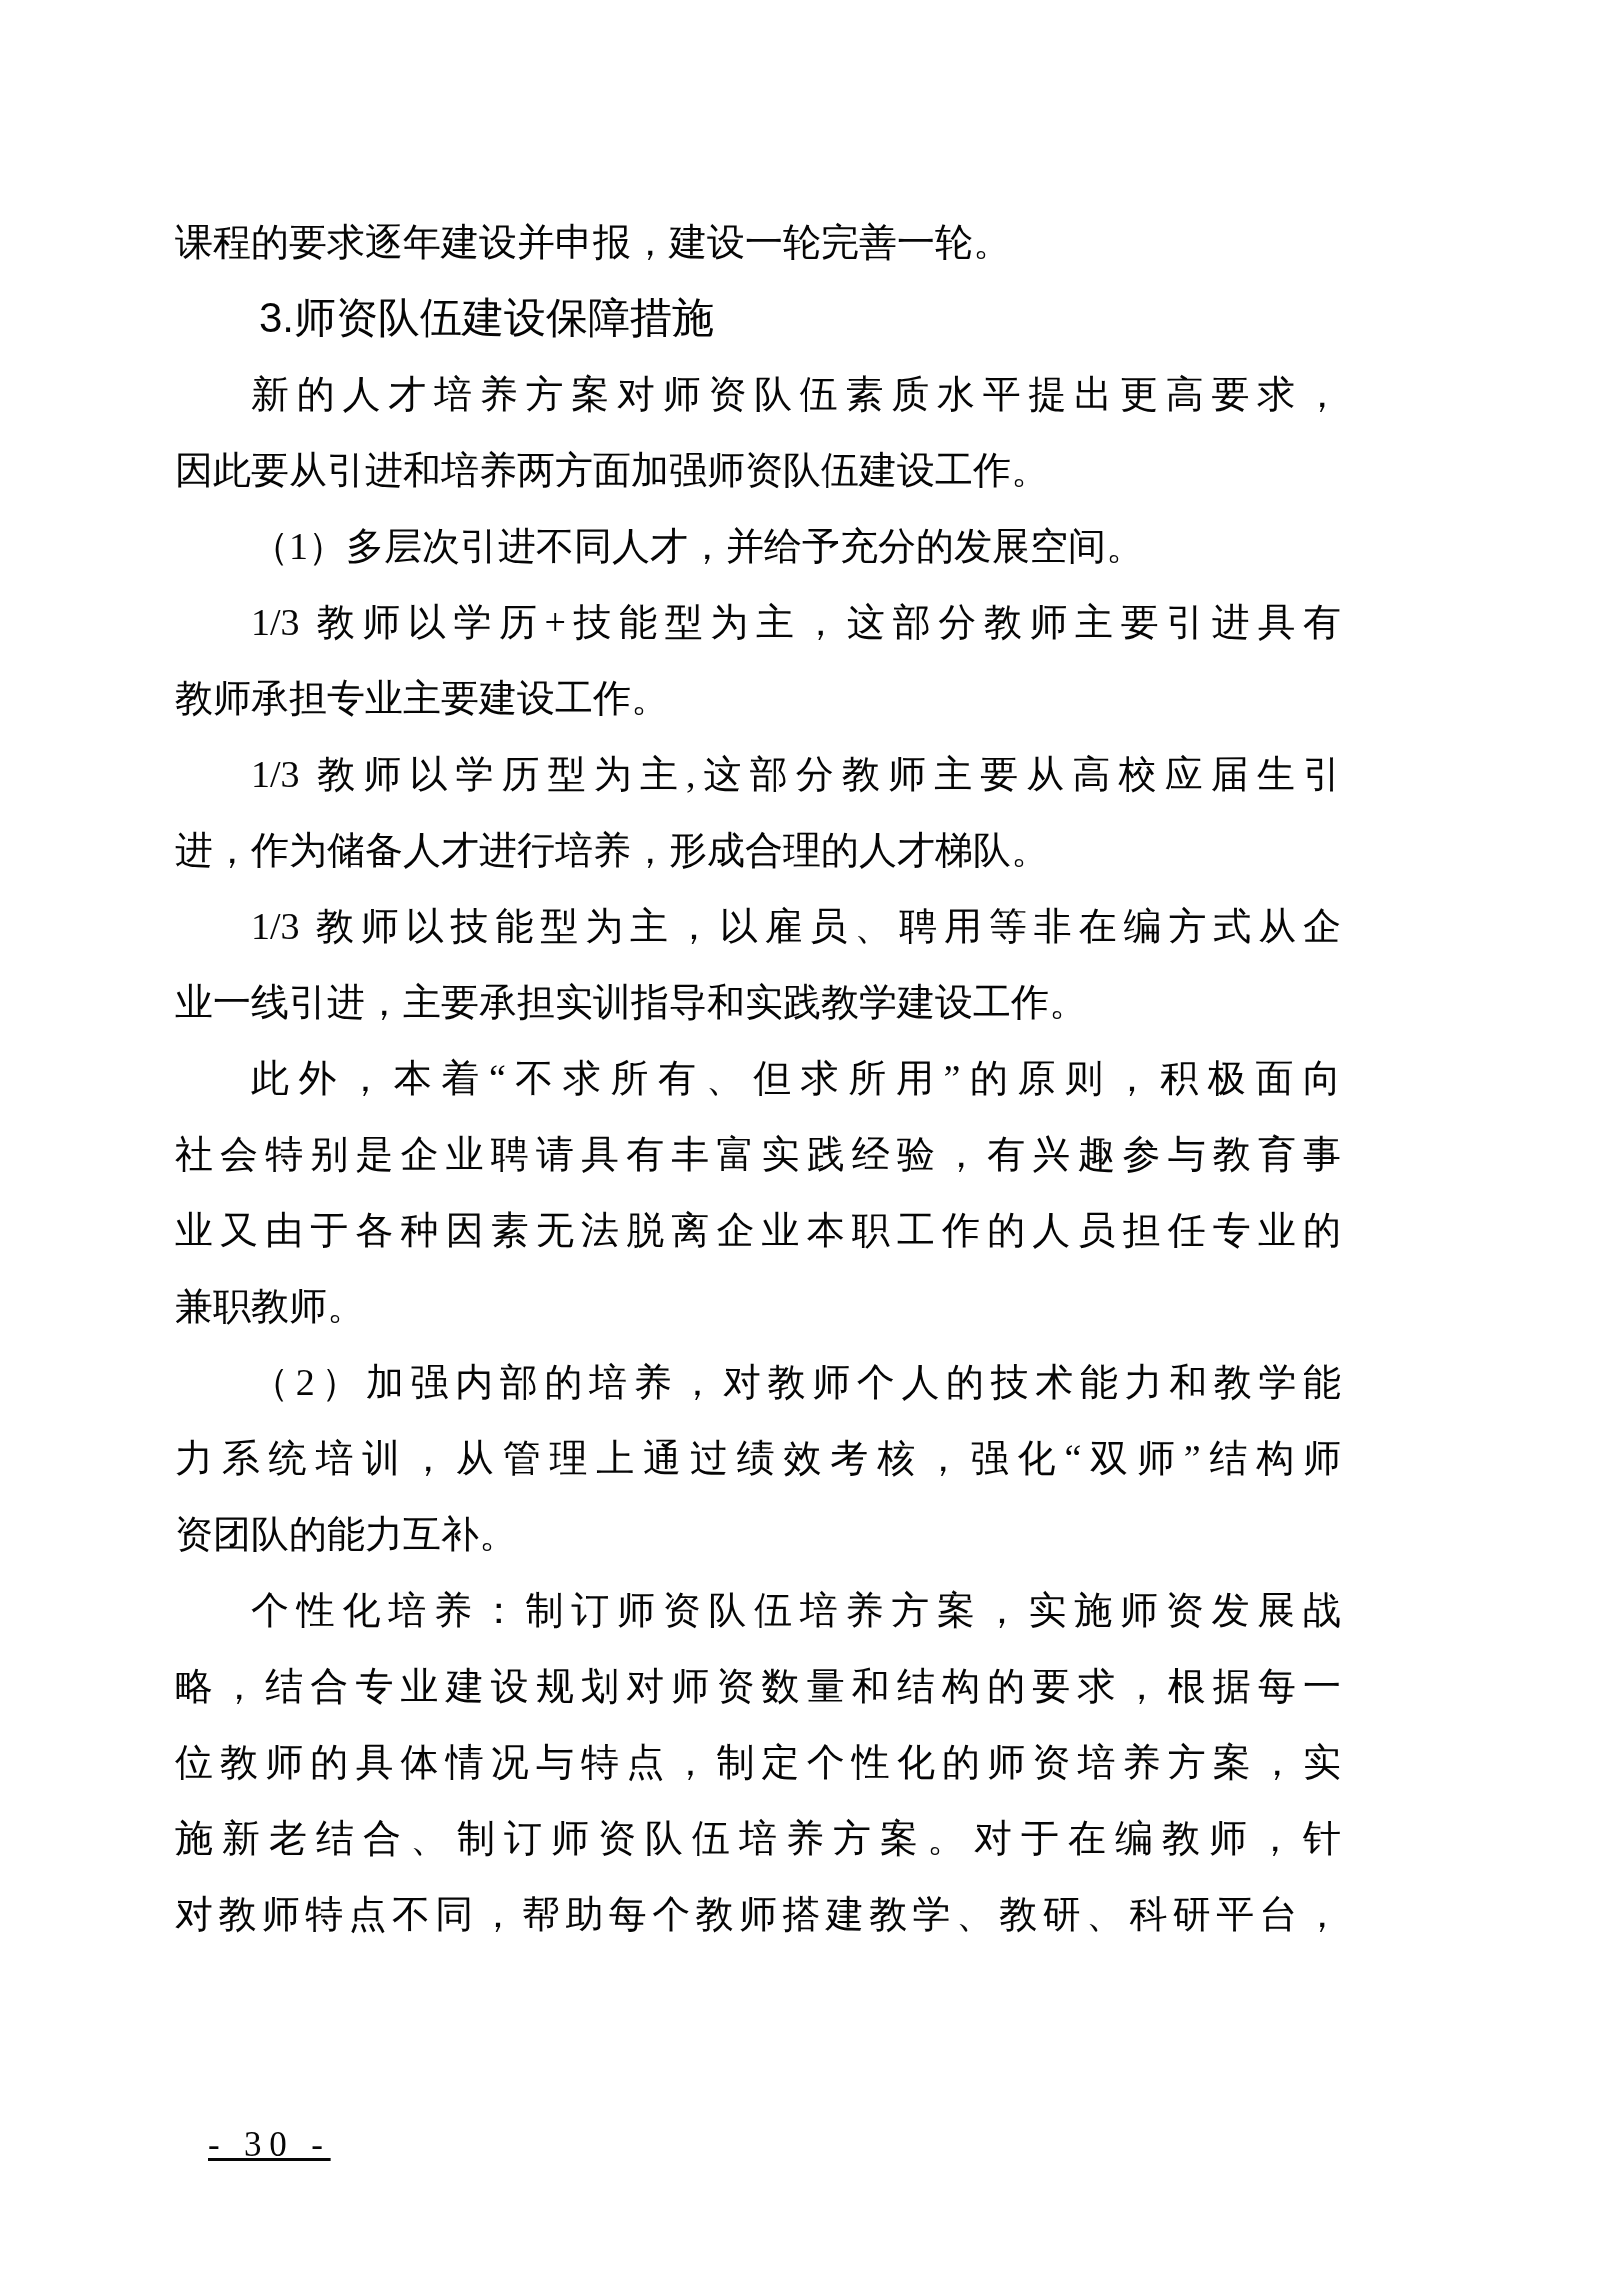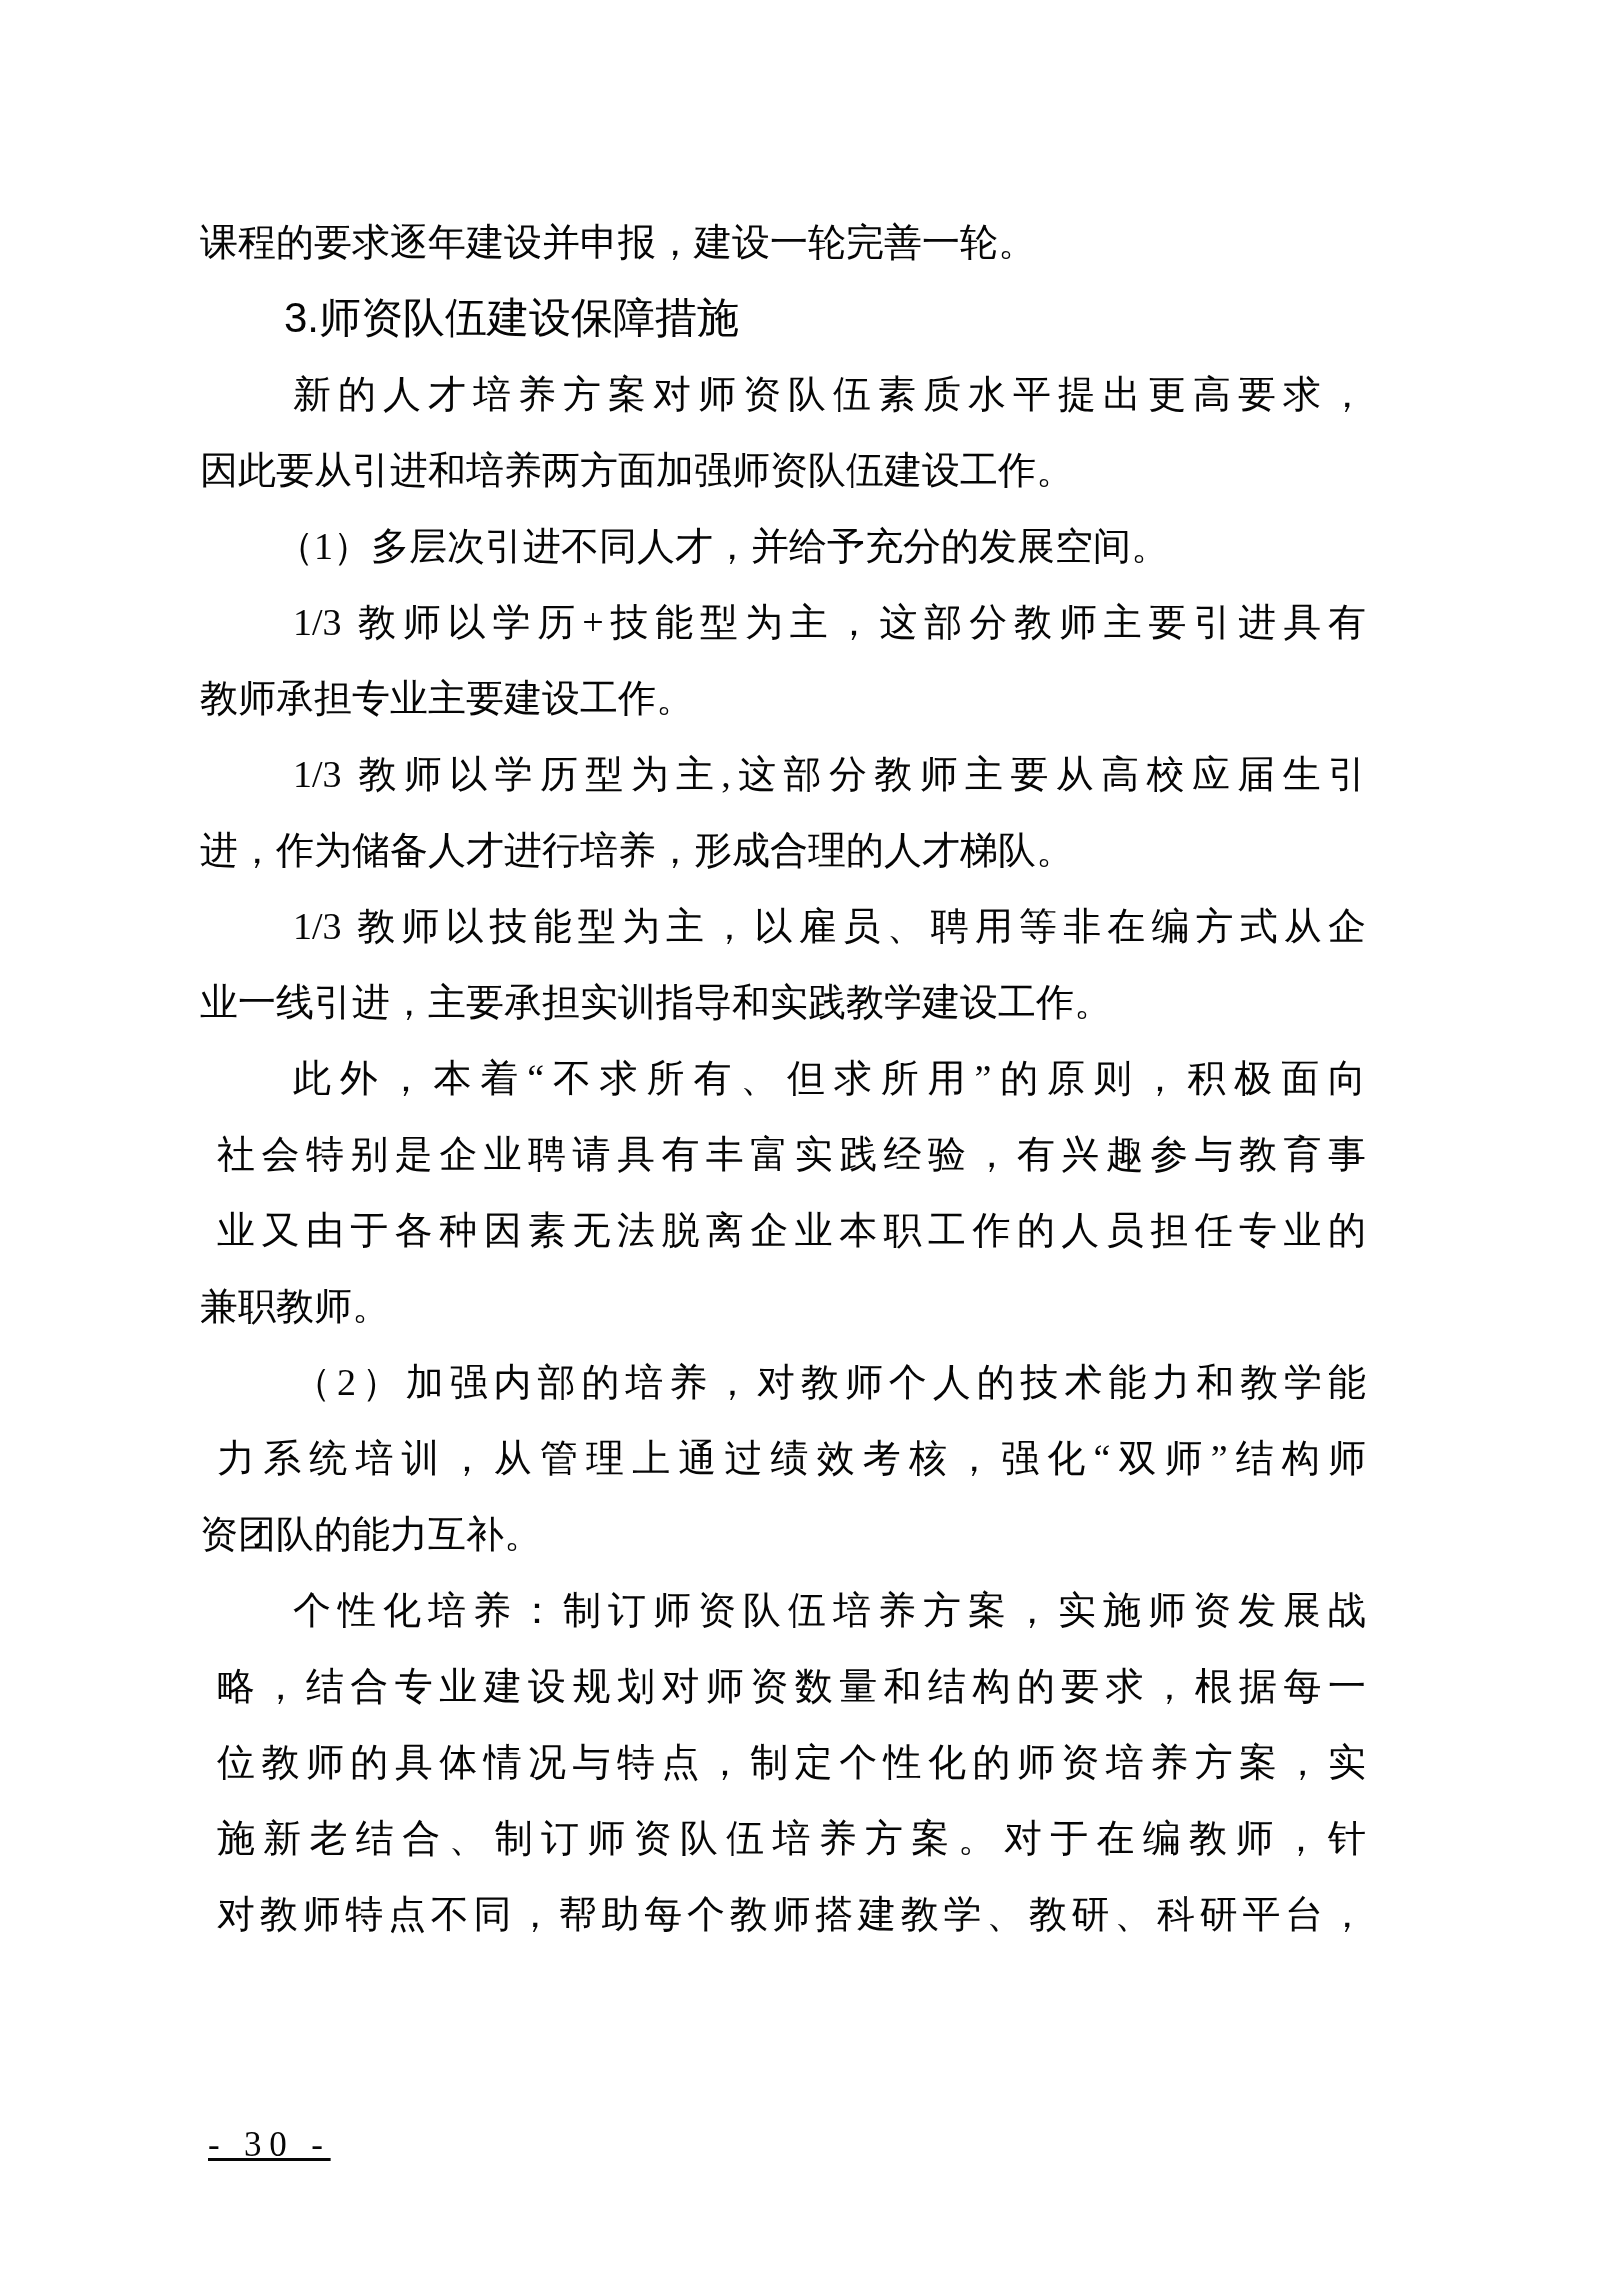--- a/index.html
+++ b/index.html
@@ -11,37 +11,36 @@
     position: relative;
     width: 1621px;
     height: 2293px;
     background: #ffffff;
     color: #000000;
     font-family: "Liberation Serif", "DejaVu Serif", serif;
     overflow: hidden;
   }
   .content {
     position: absolute;
-    left: 200px;
+    left: 175px;
     top: 204px;
     width: 1166px;
   }
   .line {
     font-size: 38px;
     height: 76px;
     line-height: 76px;
     white-space: nowrap;
     color: #060606;
   }
   .line.fill {
     white-space: normal;
     text-align: justify;
     text-align-last: justify;
     text-justify: inter-character;
-    margin-left: 17px;
   }
   .line.indent {
     text-indent: 2em;
   }
   .line.heading {
     font-family: "Liberation Sans", "DejaVu Sans", sans-serif;
     font-weight: normal;
     font-size: 42px;
   }
   .footer {

